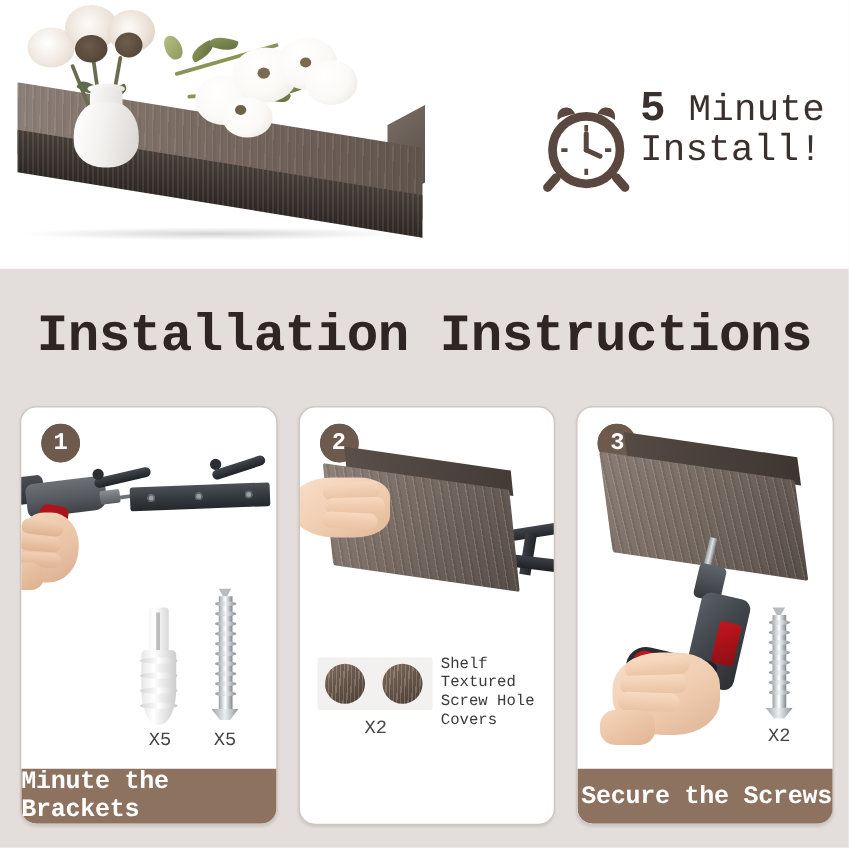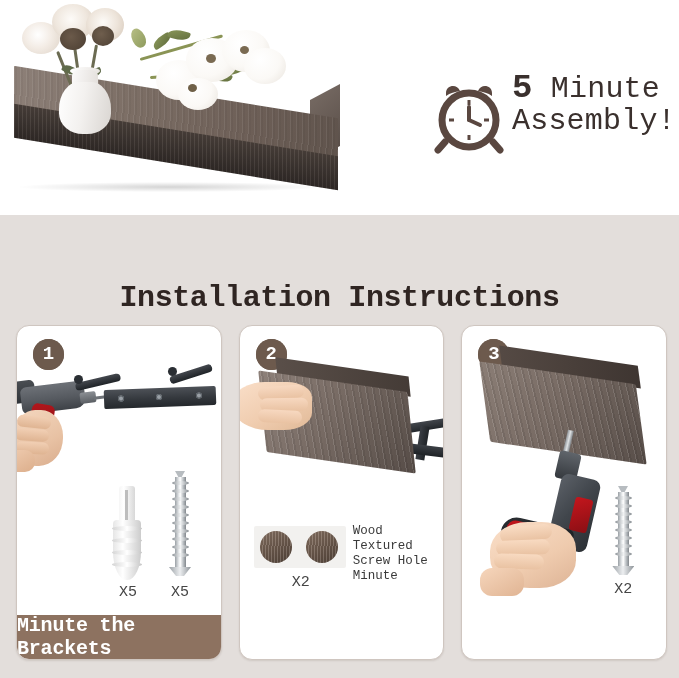--- a/index.html
+++ b/index.html
@@ -83,21 +83,21 @@
   .assembly-text .ln1{display:block;white-space:nowrap;}
   .assembly-text .ln1 .big{font-size:34px;font-weight:600;}
   .assembly-text .ln2{display:block;white-space:nowrap;}
 
   
   .instr{
     position:absolute;left:0;top:215px;width:679px;height:463px;background:#e3dedb;
   }
   .instr-title{
     position:absolute;left:0;top:30px;width:679px;text-align:center;
-    color:#2f2522;font-size:30px;font-weight:700;letter-spacing:-.4px;margin-top:36px;
+    color:#2f2522;font-size:42px;font-weight:700;letter-spacing:-.4px;
   }
 
   .cards{position:absolute;left:16px;top:110px;width:651px;height:333px;display:flex;gap:17px;}
   .card{
     position:relative;width:206px;height:333px;
     background:#ffffff;border:1px solid #cfc6c0;border-radius:13px;
     box-shadow:0 1px 2px rgba(90,70,55,.14);
     overflow:hidden;
   }
   .step-num{
@@ -347,21 +347,21 @@
         <line x1="37" y1="40" x2="48" y2="45" stroke="#5a4740" stroke-width="4" stroke-linecap="round"></line>
         <line x1="37" y1="20" x2="37" y2="25" stroke="#5a4740" stroke-width="3"></line>
         <line x1="37" y1="55" x2="37" y2="60" stroke="#5a4740" stroke-width="3"></line>
         <line x1="17" y1="40" x2="22" y2="40" stroke="#5a4740" stroke-width="3"></line>
         <line x1="52" y1="40" x2="57" y2="40" stroke="#5a4740" stroke-width="3"></line>
         <path d="M13 62 L6 70" stroke="#5a4740" stroke-width="7" stroke-linecap="round"></path>
         <path d="M61 62 L68 70" stroke="#5a4740" stroke-width="7" stroke-linecap="round"></path>
       </svg>
       <div class="assembly-text">
         <span class="ln1"><span class="big">5</span> <span>Minute</span></span>
-        <span class="ln2">Assembly!</span>
+        <span class="ln2">Install!</span>
       </div>
     </div>
   </div>
 
   <div class="instr">
     <div class="instr-title">Installation Instructions</div>
 
     <div class="cards">
 
       <div class="card">
@@ -441,21 +441,21 @@
           <div class="hand2">
             <span class="f" style="left:24px;top:4px;width:46px;transform:rotate(-4deg);"></span>
             <span class="f" style="left:26px;top:16px;width:48px;transform:rotate(-1deg);"></span>
             <span class="f" style="left:24px;top:28px;width:44px;transform:rotate(3deg);"></span>
           </div>
 
           <div class="cover-box">
             <span class="cover" style="left:6px;"></span>
             <span class="cover" style="left:52px;"></span>
           </div>
-          <div class="cover-label">Wood Textured Screw Hole Minute</div>
+          <div class="cover-label">Shelf Textured Screw Hole Covers</div>
           <div class="qty" style="left:36px;top:248px;width:50px;">X2</div>
         </div>
 
       </div>
 
       <div class="card">
         <div class="step-num">3</div>
 
         <div class="art">
           <div class="shelf3">
@@ -487,17 +487,18 @@
             <span class="screw-thread" style="top:42px;"></span>
             <span class="screw-thread" style="top:50px;"></span>
             <span class="screw-thread" style="top:58px;"></span>
             <span class="screw-thread" style="top:66px;"></span>
             <span class="screw-head" style="top:80px;"></span>
           </div>
 
           <div class="qty" style="left:136px;top:255px;width:50px;">X2</div>
         </div>
 
+        <div class="card-footer">Secure the Screws</div>
       </div>
 
     </div>
   </div>
 </div>
 
 </body></html>

